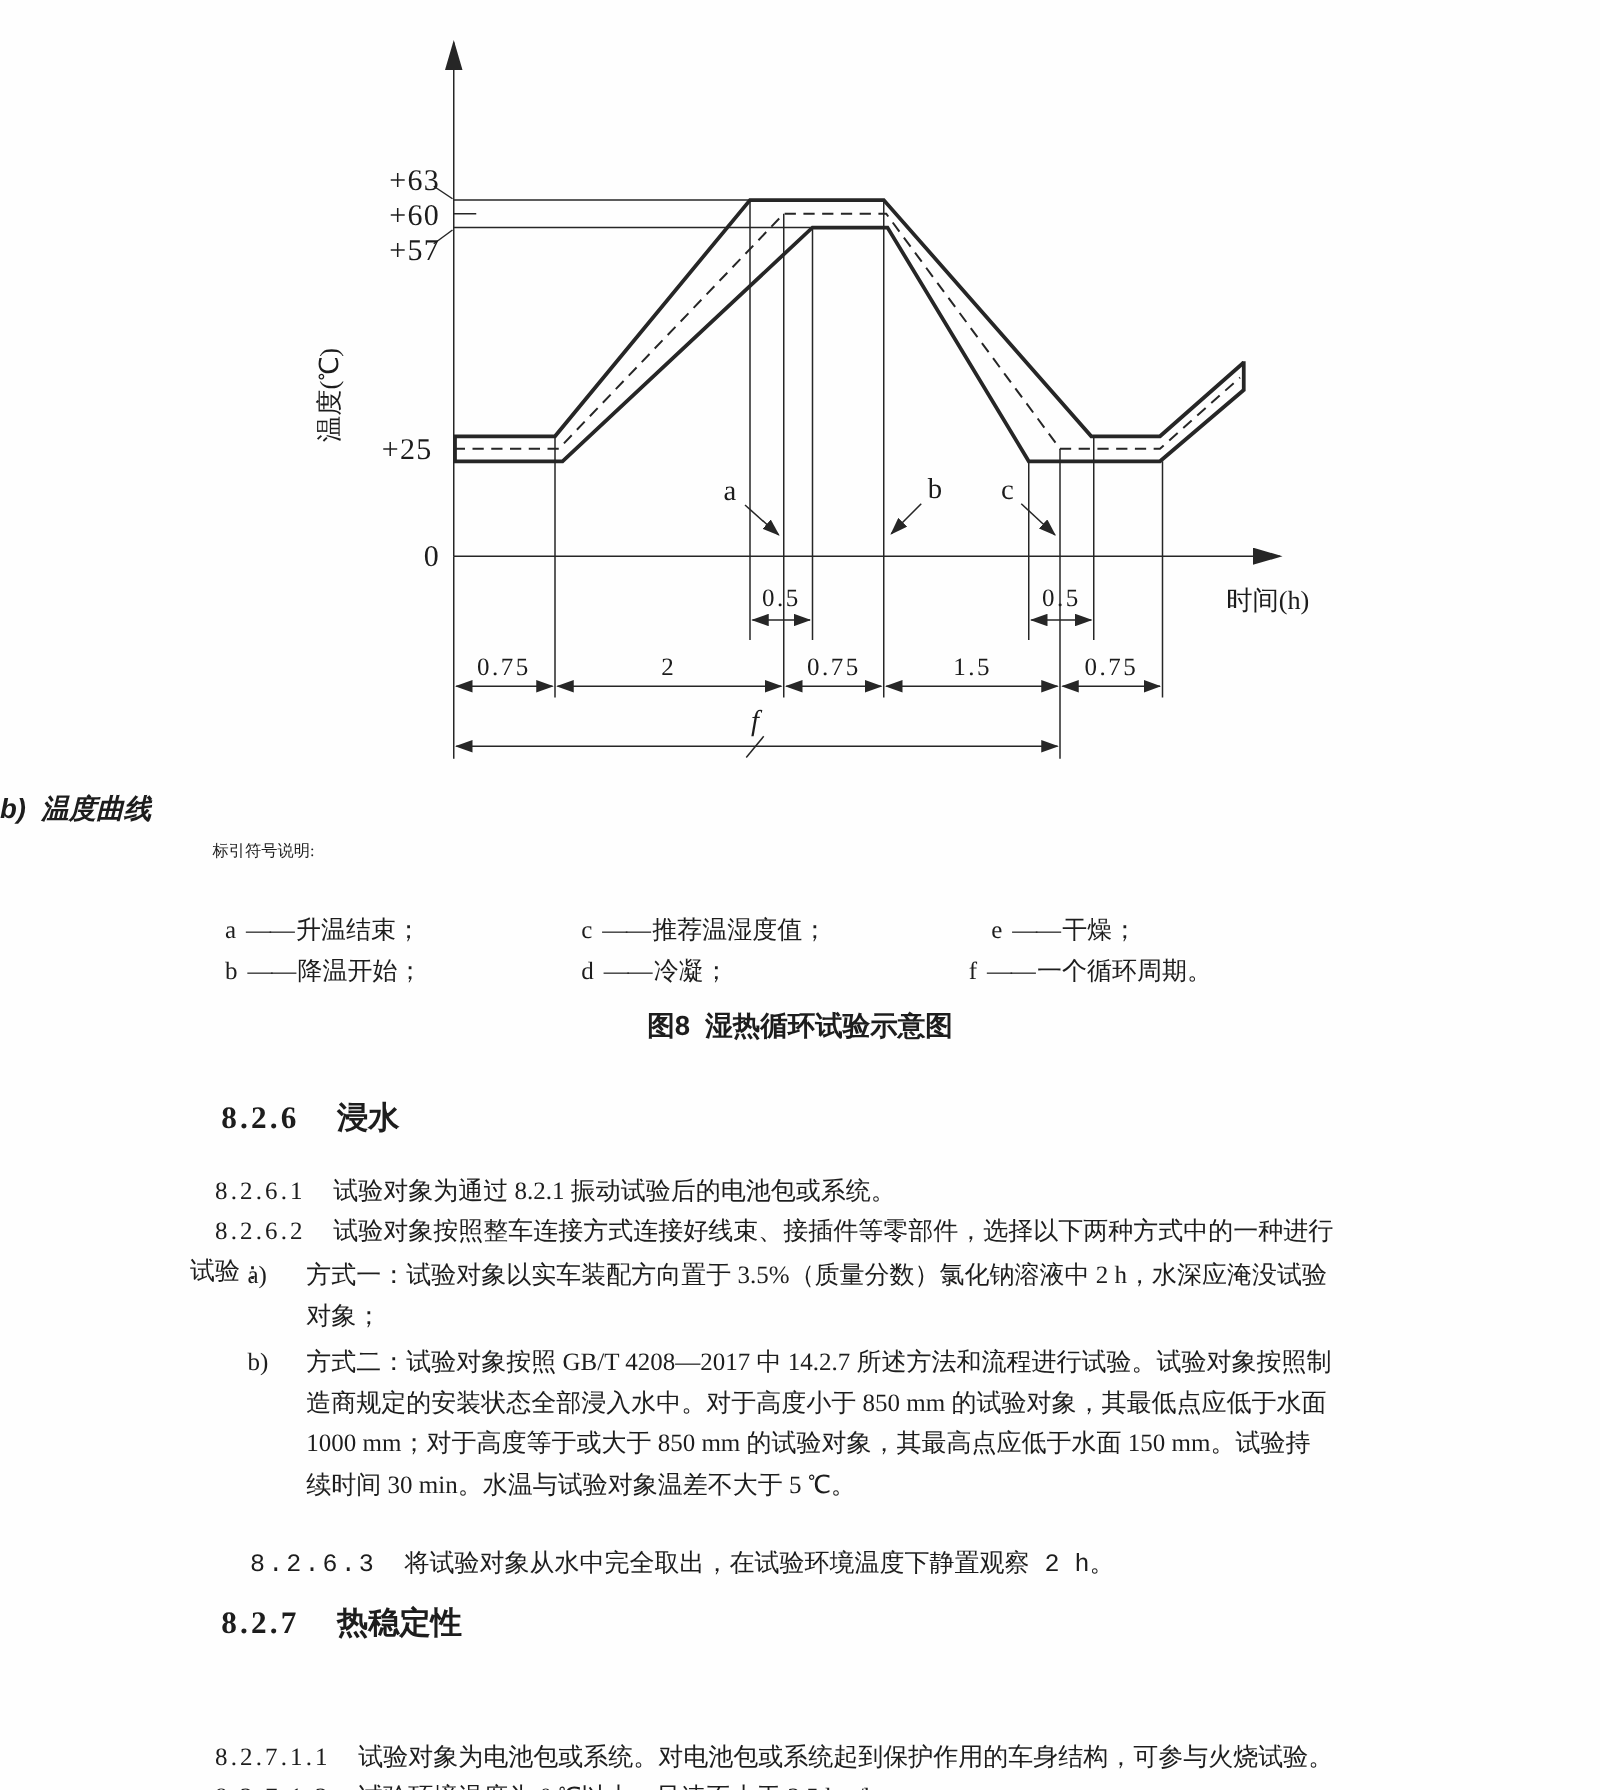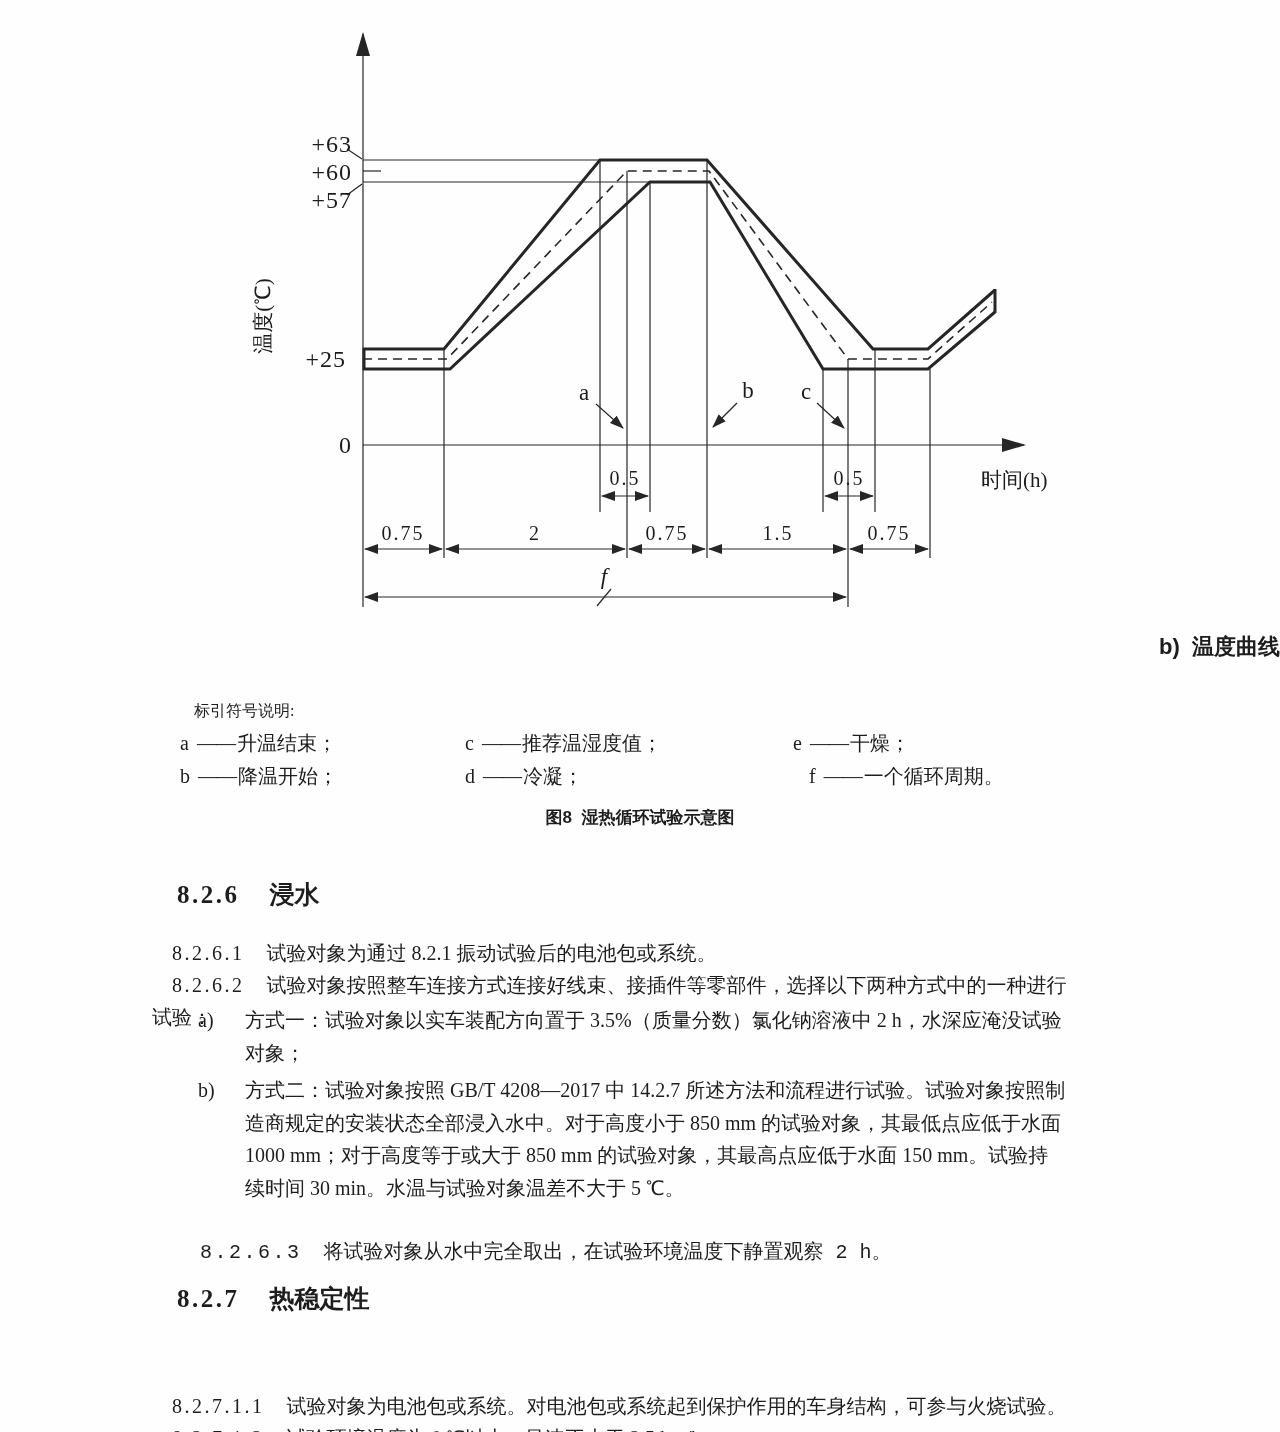--- a/index.html
+++ b/index.html
@@ -8,30 +8,30 @@
   .fig-svg{position:absolute;top:0;left:0;}
   svg text{fill:#1c1c1c;font-family:"Liberation Serif", serif;}
   .stroke{stroke:#262626;fill:none;}
   .thick{stroke-width:3;}
   .thin{stroke-width:1.2;}
   .dashed{stroke-width:1.6;stroke-dasharray:9 6;}
   .dimtxt{font-size:20px;letter-spacing:2px;}
   .ticktxt{font-size:24px;letter-spacing:1px;}
   .callout{font-size:23px;}
   .axlabel{font-size:21px;}
-  .caption{position:absolute;top:632px;left:0;width:1280px;text-align:right;
-           font-family:"Liberation Sans",sans-serif;font-weight:700;font-size:22px;white-space:pre;}
-  .legend-title{position:absolute;left:170px;top:701px;font-size:16px;white-space:pre;margin-left:24px;}
+  .caption{position:absolute;top:632px;left:0;width:1280px;text-align:left;
+           font-family:"Liberation Sans",sans-serif;font-weight:700;font-size:22px;white-space:pre;font-style:italic;}
+  .legend-title{position:absolute;left:170px;top:672px;font-size:13px;white-space:pre;}
   .legend-item{position:absolute;font-size:20px;white-space:pre;}
   .legend-item .dash{margin:0 2px 0 8px;letter-spacing:-1px;}
   .li-a{left:180px;top:730px;} .li-b{left:180px;top:763px;}
   .li-c{left:465px;top:730px;} .li-d{left:465px;top:763px;}
-  .li-e{left:793px;top:730px;} .li-f{left:809px;top:763px;}
+  .li-e{left:793px;top:730px;} .li-f{left:775px;top:763px;}
   .fig-title{position:absolute;top:806px;left:0;width:1280px;text-align:center;
-             font-family:"Liberation Sans",sans-serif;font-weight:700;font-size:17px;white-space:pre;}
+             font-family:"Liberation Sans",sans-serif;font-weight:700;font-size:22px;white-space:pre;}
   .body-block{position:absolute;left:152px;width:1050px;font-size:20px;line-height:32.5px;white-space:pre;}
   .num{letter-spacing:2.5px;margin-right:22px;white-space:pre;}
   .hblock{font-family:Liberation Serif, serif;font-weight:700;font-size:25px;line-height:26px;}
   .hblock .num{margin-right:30px;}
   .li{display:flex;}
   .li .marker{flex:0 0 47px;margin-left:46px;}
   .li .litext{flex:1;white-space:pre;}
   .t856{top:856px;} .t904{top:904px;} .t936{top:936px;} .t1004{top:1004px;} .t1074{top:1074px;}
   .t1204{top:1204px;font-family:Liberation Mono, monospace;} .t1260{top:1260px;} .t1310{top:1310px;} .t1357{top:1357px;} .t1389{top:1389px;}
 </style>

